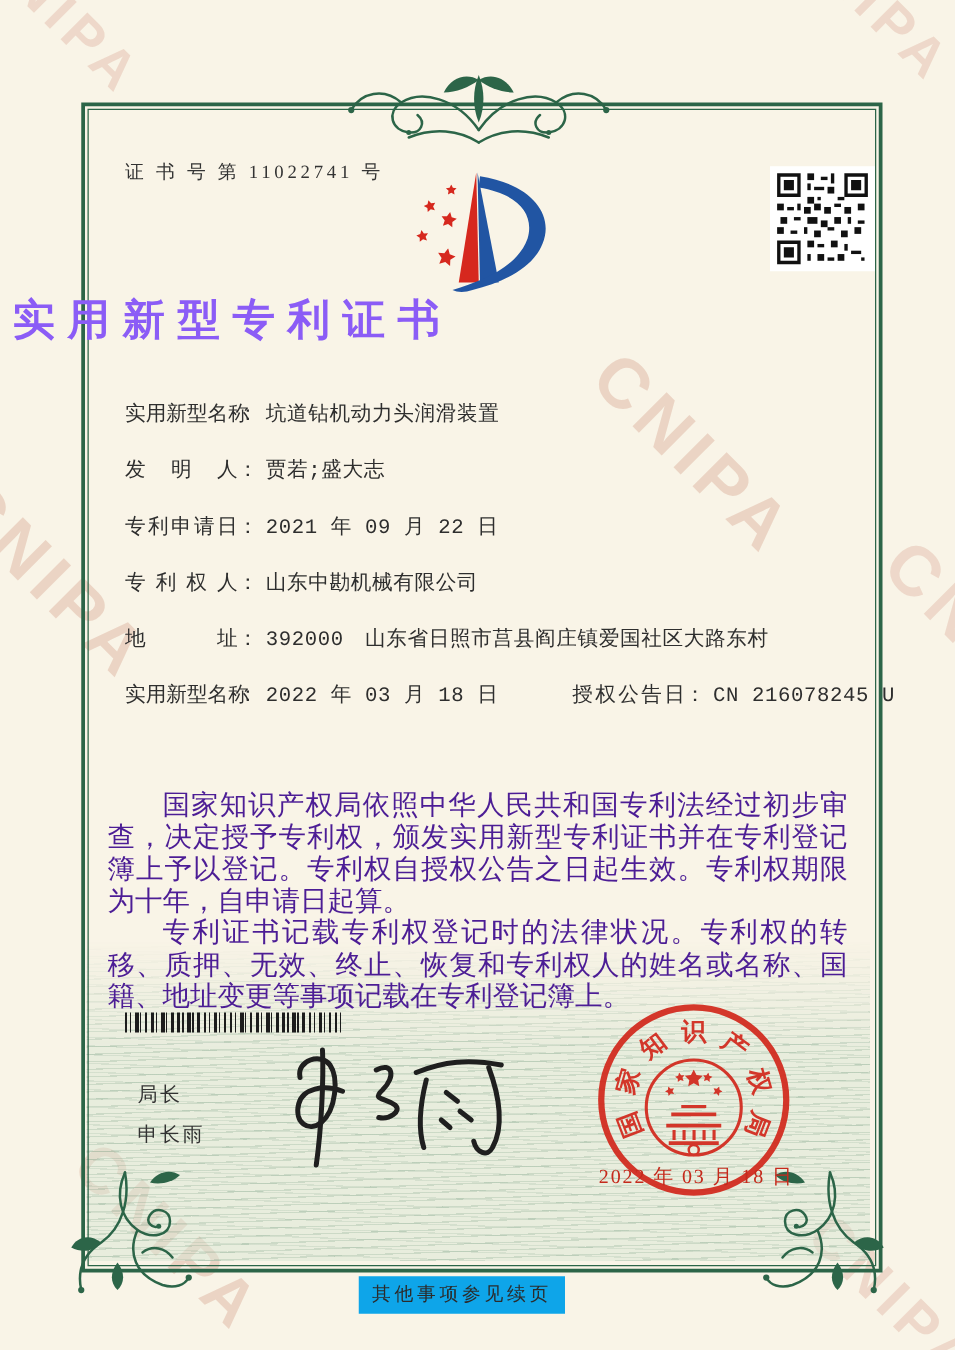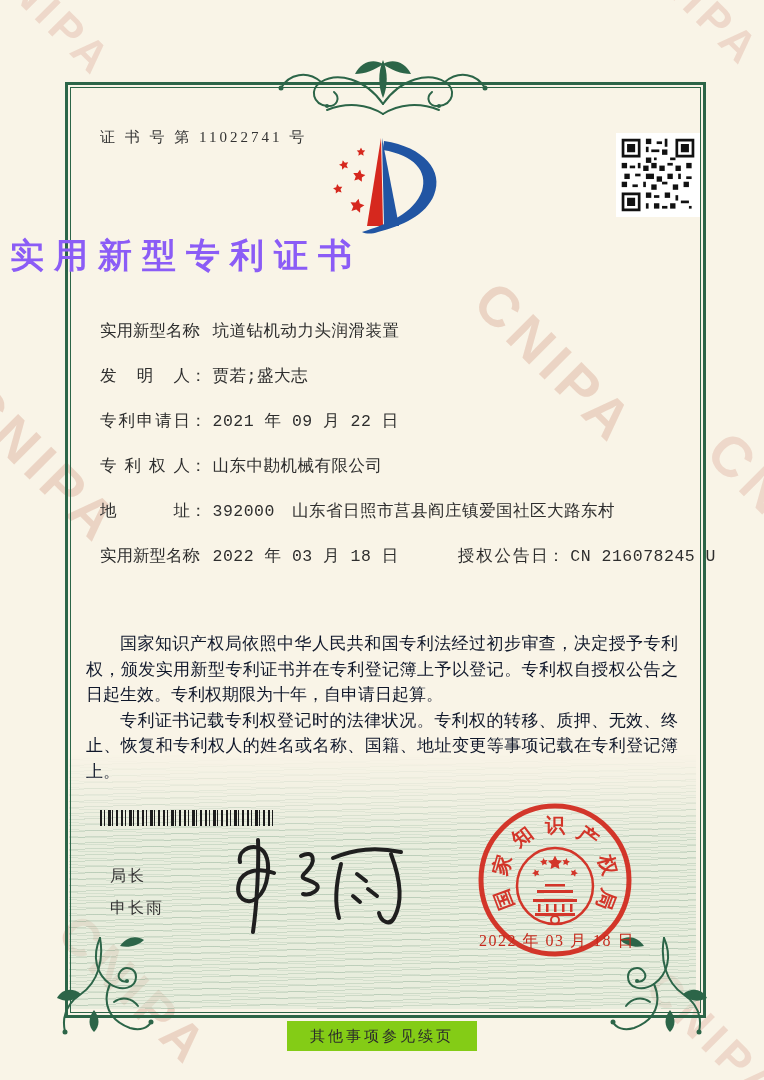--- a/index.html
+++ b/index.html
@@ -48,21 +48,21 @@
   .frow{height:45px; font-size:16.5px; color:#2e2e2e; white-space:nowrap;}
   .flabel{
     display:inline-block; width:90px; text-align:justify; text-align-last:justify;
     vertical-align:bottom;
   }
   .fcolon{display:inline-block;}
   .fvalue{margin-left:6px; letter-spacing:.5px;font-family:Liberation Mono, monospace;}
   .fgroup2{display:inline-block; margin-left:55px;}
   .paras{
     position:absolute; left:86px; top:631px; width:592px; z-index:2;
-    font-size:17px; line-height:25.5px; text-align:justify; color:#0f172a;
+    font-size:22px; line-height:25.5px; text-align:justify; color:#4c1d95;
   }
   .paras p{margin:0; text-indent:2em;}
   .barcode{
     position:absolute; left:100px; top:810px; width:176px; height:16px; z-index:2;
     background:repeating-linear-gradient(90deg,
       #1c1c1c 0 2px, rgba(0,0,0,0) 2px 4px,
       #1c1c1c 4px 5px, rgba(0,0,0,0) 5px 8px,
       #1c1c1c 8px 11px, rgba(0,0,0,0) 11px 12px,
       #1c1c1c 12px 13px, rgba(0,0,0,0) 13px 16px,
       #1c1c1c 16px 18px, rgba(0,0,0,0) 18px 21px);
@@ -73,22 +73,22 @@
   .seal{position:absolute; left:475px; top:800px; z-index:3;}
   .seal-date{
     position:absolute; left:479px; top:931px; z-index:4; color:#c52a1c;
     font-size:16px; letter-spacing:1.5px; white-space:nowrap;
   }
   .page-info{
     position:absolute; left:0; top:984px; width:764px; text-align:center;
     font-size:13.5px; letter-spacing:3px; z-index:2; color:#333;margin-top:40px;
   }
   .footer-note{
-    position:absolute; left:287px; top:1021px; width:190px; height:30px; line-height:30px;
-    background:#84cc16; text-align:center; font-size:15px; letter-spacing:3px;
+    position:absolute; left:287px; top:1021px; width:165px; height:30px; line-height:30px;
+    background:#0ea5e9; text-align:center; font-size:15px; letter-spacing:3px;
     z-index:2; color:#2b2b2b;
   }
 </style>
 </head>
 <body>
 
 <div class="page">
 
   <div class="wm" style="left:-34px; top:-14px; font-size:44px;">CNIPA</div>
   <div class="wm" style="left:614px; top:-24px; font-size:44px;">CNIPA</div>

